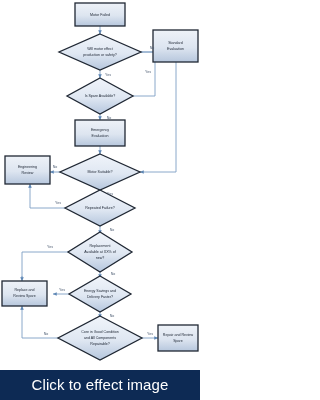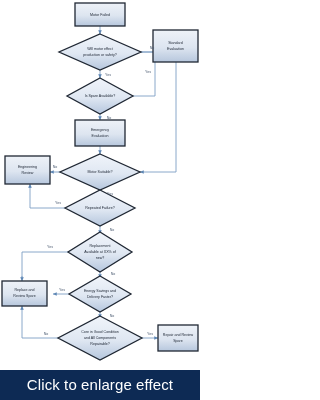--- a/index.html
+++ b/index.html
@@ -218,15 +218,15 @@
         <text class="edge-label" x="50" y="247">Yes</text>
         <text class="edge-label" x="113" y="274">No</text>
         <text class="edge-label" x="62" y="290">Yes</text>
         <text class="edge-label" x="112" y="316">No</text>
         <text class="edge-label" x="150" y="334">Yes</text>
         <text class="edge-label" x="46" y="334">No</text>
       </g>
     </svg>
   </div>
 
-  <div id="caption">Click to enlarge effect</div>
+  <div id="caption">Click to effect image</div>
 
 </div>
 
 </body></html>

